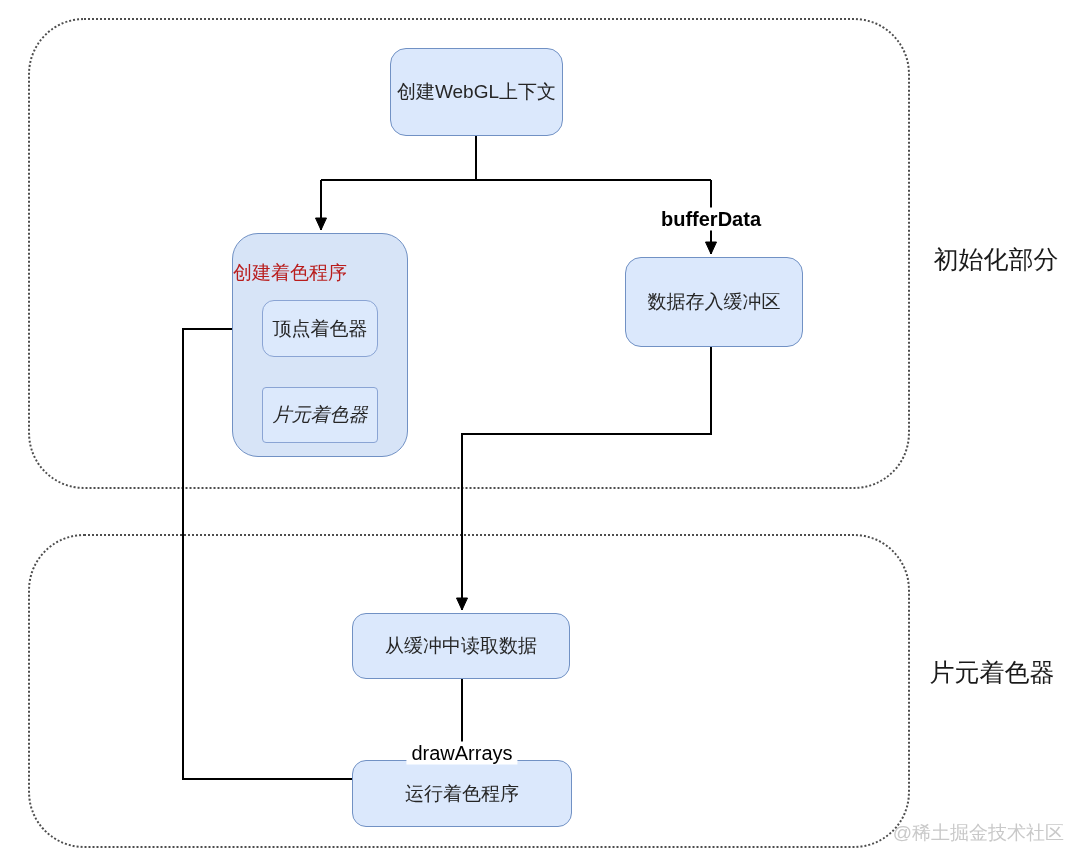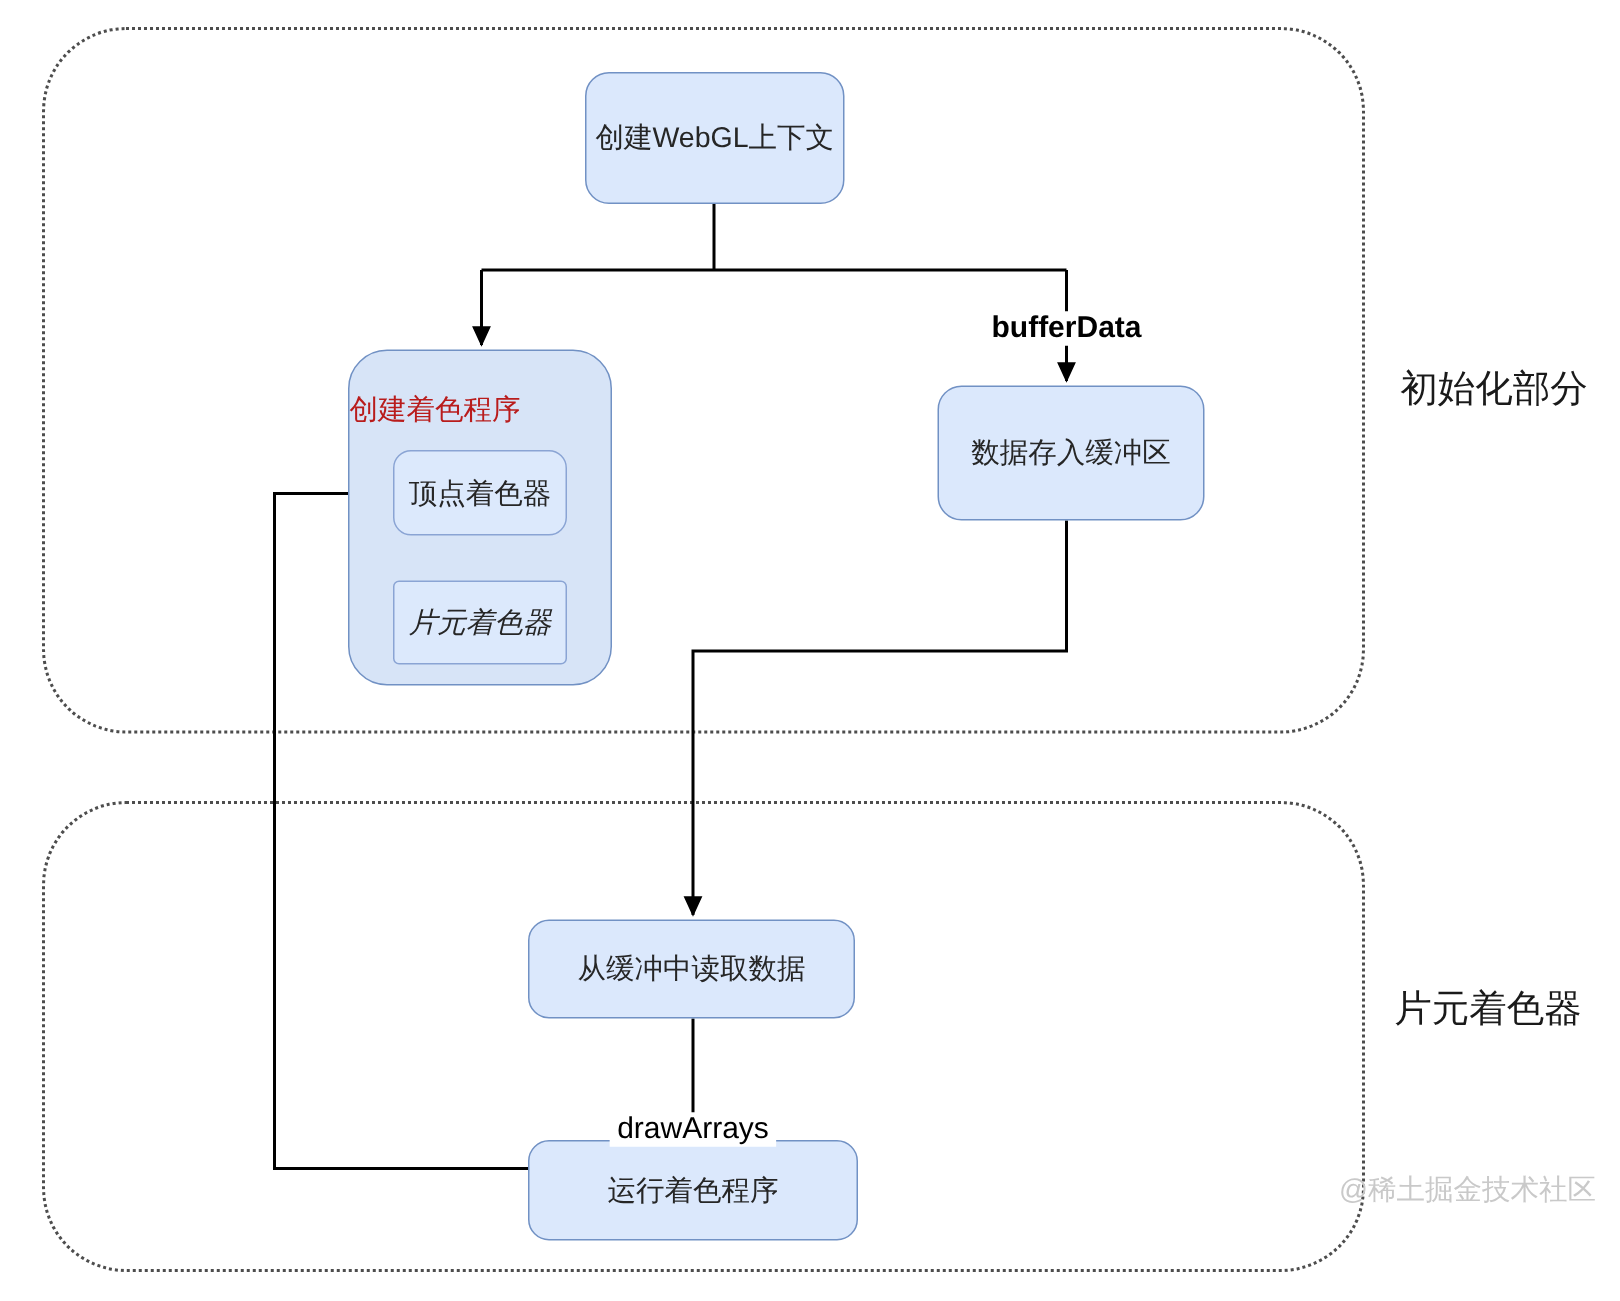--- a/index.html
+++ b/index.html
@@ -70,21 +70,21 @@
 
   
   .section-label{
     position:absolute;transform:translate(-50%,-50%);
     color:#1a1a1a;font-size:25px;white-space:nowrap;z-index:5;
   }
   #l-init{left:996px;top:259px;text-align:center;}
   #l-render{left:992px;top:672px;}
 
   .watermark{
-    position:absolute;right:16px;top:780px;
+    position:absolute;right:16px;top:820px;
     color:var(--watermark-color,#c9c9c9);
     font-size:19px;white-space:nowrap;z-index:6;
   }
 </style>
 </head>
 <body>
 
 <div class="canvas">
 
   <div class="section section-init"></div>

